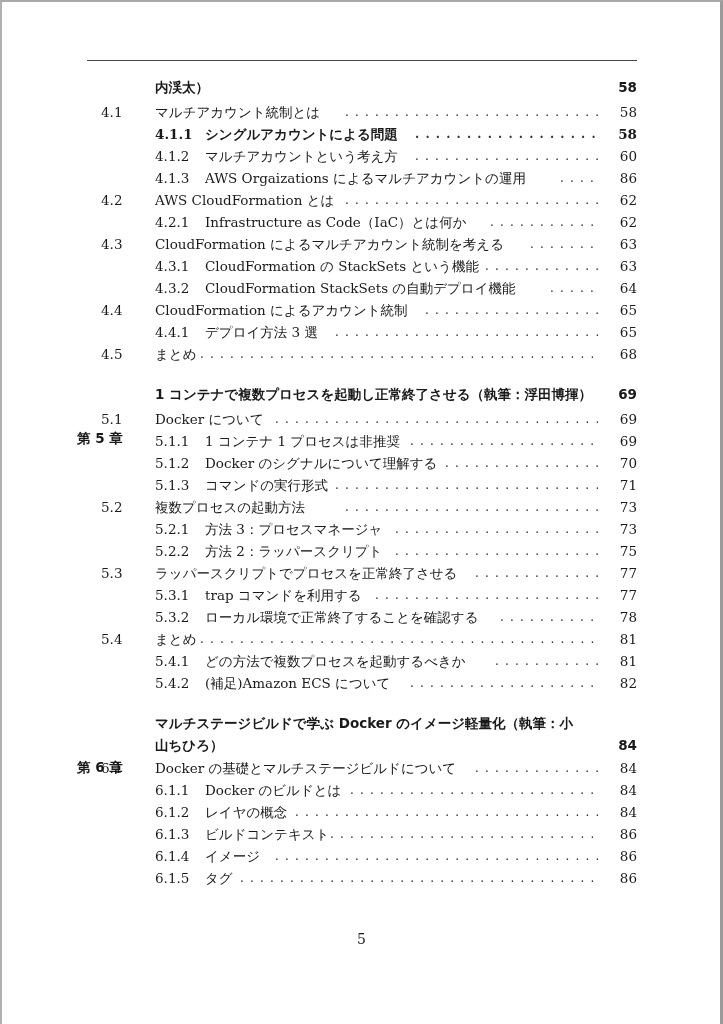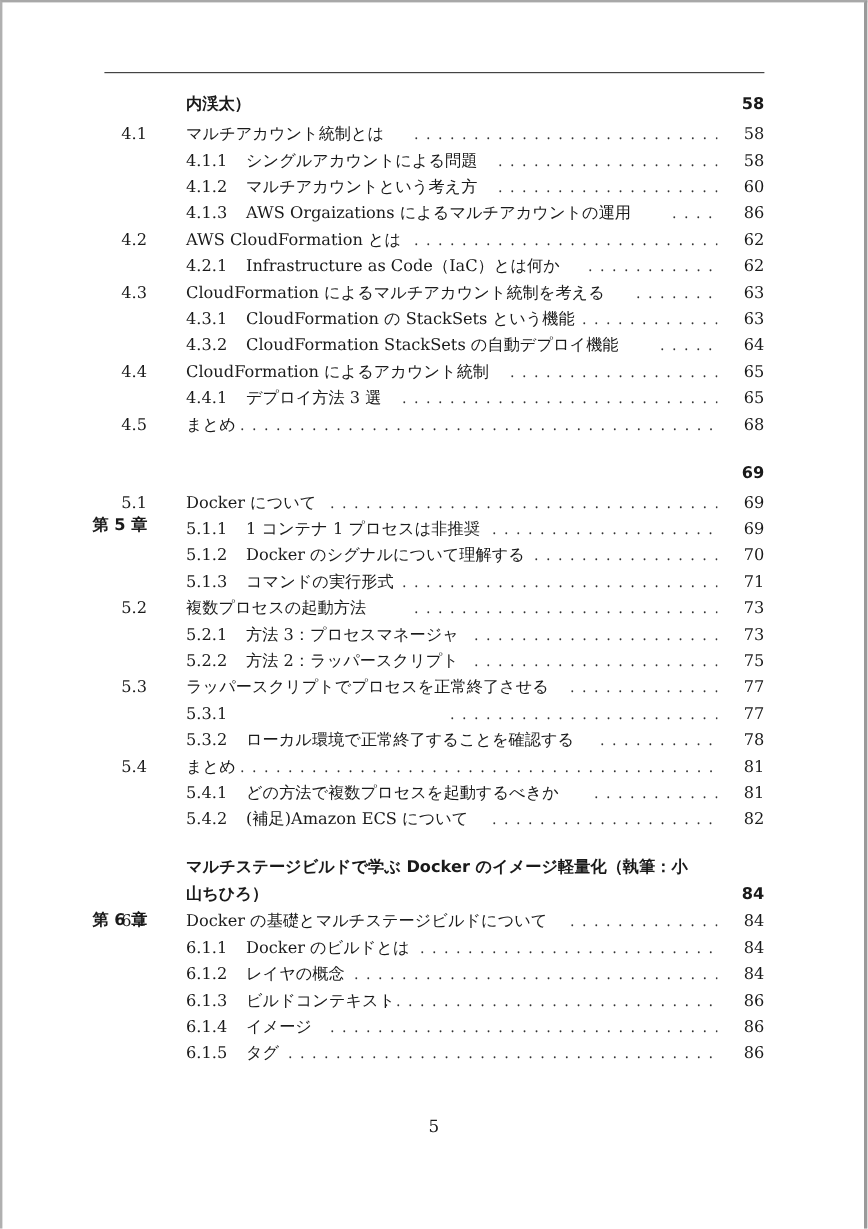--- a/index.html
+++ b/index.html
@@ -58,21 +58,21 @@
     <div class="row cont" style="top: 76px;">
       <span class="title">内渓太）</span>
       <span class="page">58</span>
     </div>
     <div class="row sec" style="top: 101px;">
       <span class="num">4.1</span>
       <span class="title">マルチアカウント統制とは</span>
       <span class="dots" style="left: 345px; width: 253px;">................................................................................</span>
       <span class="page">58</span>
     </div>
-    <div class="row sub" style="top: 123px;">
+    <div class="row sub" style="top: 123px; font-weight: bold;">
       <span class="num">4.1.1</span>
       <span class="title">シングルアカウントによる問題</span>
       <span class="dots" style="left: 415px; width: 183px;">................................................................................</span>
       <span class="page">58</span>
     </div>
     <div class="row sub" style="top: 145px; text-decoration: underline;">
       <span class="num">4.1.2</span>
       <span class="title">マルチアカウントという考え方</span>
       <span class="dots" style="left: 415px; width: 183px;">................................................................................</span>
       <span class="page">60</span>
@@ -126,20 +126,21 @@
       <span class="page">65</span>
     </div>
     <div class="row sec" style="top: 343px;">
       <span class="num">4.5</span>
       <span class="title">まとめ</span>
       <span class="dots" style="left: 200px; width: 398px;">................................................................................</span>
       <span class="page">68</span>
     </div>
     <div class="row chap" style="top: 383px;">
       <span class="num">第 5 章</span>
+      <span class="title">1 コンテナで複数プロセスを起動し正常終了させる（執筆：浮田博揮）</span>
       <span class="page">69</span>
     </div>
     <div class="row sec" style="top: 408px;">
       <span class="num">5.1</span>
       <span class="title">Docker について</span>
       <span class="dots" style="left: 275px; width: 323px;">................................................................................</span>
       <span class="page">69</span>
     </div>
     <div class="row sub" style="top: 430px;">
       <span class="num">5.1.1</span>
@@ -178,20 +179,21 @@
       <span class="page">75</span>
     </div>
     <div class="row sec" style="top: 562px;">
       <span class="num">5.3</span>
       <span class="title">ラッパースクリプトでプロセスを正常終了させる</span>
       <span class="dots" style="left: 475px; width: 123px;">................................................................................</span>
       <span class="page">77</span>
     </div>
     <div class="row sub" style="top: 584px;">
       <span class="num">5.3.1</span>
+      <span class="title">trap コマンドを利用する</span>
       <span class="dots" style="left: 375px; width: 223px;">................................................................................</span>
       <span class="page">77</span>
     </div>
     <div class="row sub" style="top: 606px;">
       <span class="num">5.3.2</span>
       <span class="title">ローカル環境で正常終了することを確認する</span>
       <span class="dots" style="left: 500px; width: 98px;">................................................................................</span>
       <span class="page">78</span>
     </div>
     <div class="row sec" style="top: 628px;">

